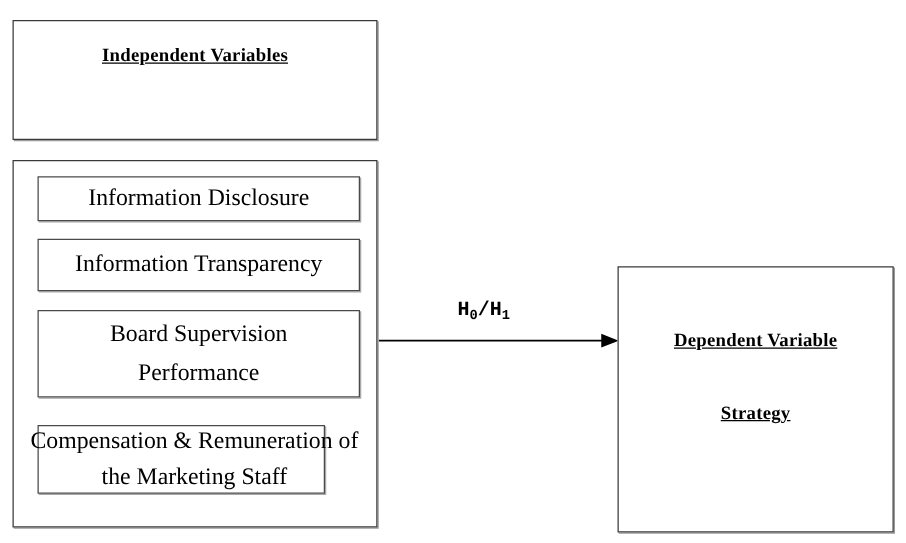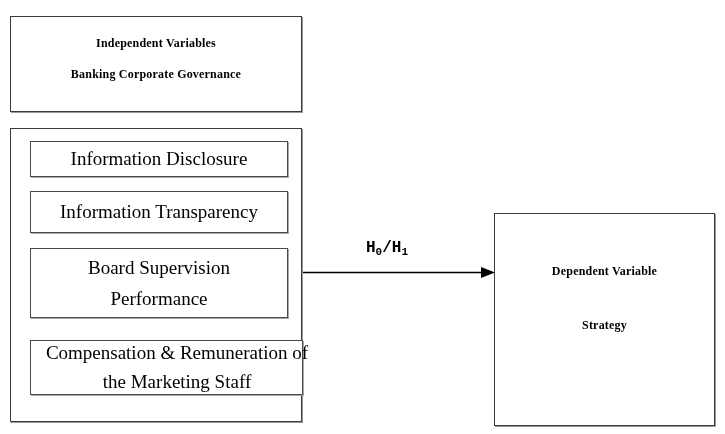--- a/index.html
+++ b/index.html
@@ -37,24 +37,25 @@
     justify-content: center;
   }
   .hdr-box {
     display: flex;
     flex-direction: column;
     align-items: center;
     justify-content: flex-start;
   }
   .line-bold {
     font-weight: bold;
-    font-size: 12px;
+    font-size: 15px;
     letter-spacing: 0.2px;
     line-height: 1.2;
     white-space: nowrap;
+    text-decoration: underline;
   }
   .line-plain {
     font-weight: normal;
     font-size: 19px;
     line-height: 1.35;
     white-space: nowrap;
   }
   
   #indep-box {
     left: 10px;
@@ -69,21 +70,21 @@
   #indicators-box {
     left: 10px;
     top: 128px;
     width: 292px;
     height: 294px;
   }
 
   #ind-1 { left: 30px; top: 141px;  width: 258px; height: 36px; }
   #ind-2 { left: 30px; top: 191px;  width: 258px; height: 42px; }
   #ind-3 { left: 30px; top: 248px;  width: 258px; height: 70px; }
-  #ind-4 { left: 30px; top: 340px;  width: 273px; height: 55px; padding-left: 21px; }
+  #ind-4 { left: 30px; top: 340px;  width: 230px; height: 55px; padding-left: 21px; }
 
   #ind-3 .line-plain + .line-plain { margin-top: 5px; }
   #ind-4 .line-plain + .line-plain { margin-top: 3px; }
 
   
   #dep-box {
     left: 494px;
     top: 185px;
     width: 221px;
     height: 213px;
@@ -123,21 +124,20 @@
     top: 3px;
   }
 </style>
 </head>
 <body>
 
 <div id="canvas">
 
   <div class="box hdr-box" id="indep-box">
     <div class="line-bold">Independent Variables</div>
-    <div class="line-bold">Banking Corporate Governance</div>
   </div>
 
   <div class="box" id="indicators-box"></div>
 
   <div class="box-inner" id="ind-1">
     <div class="line-plain">Information Disclosure</div>
   </div>
 
   <div class="box-inner" id="ind-2">
     <div class="line-plain">Information Transparency</div>

